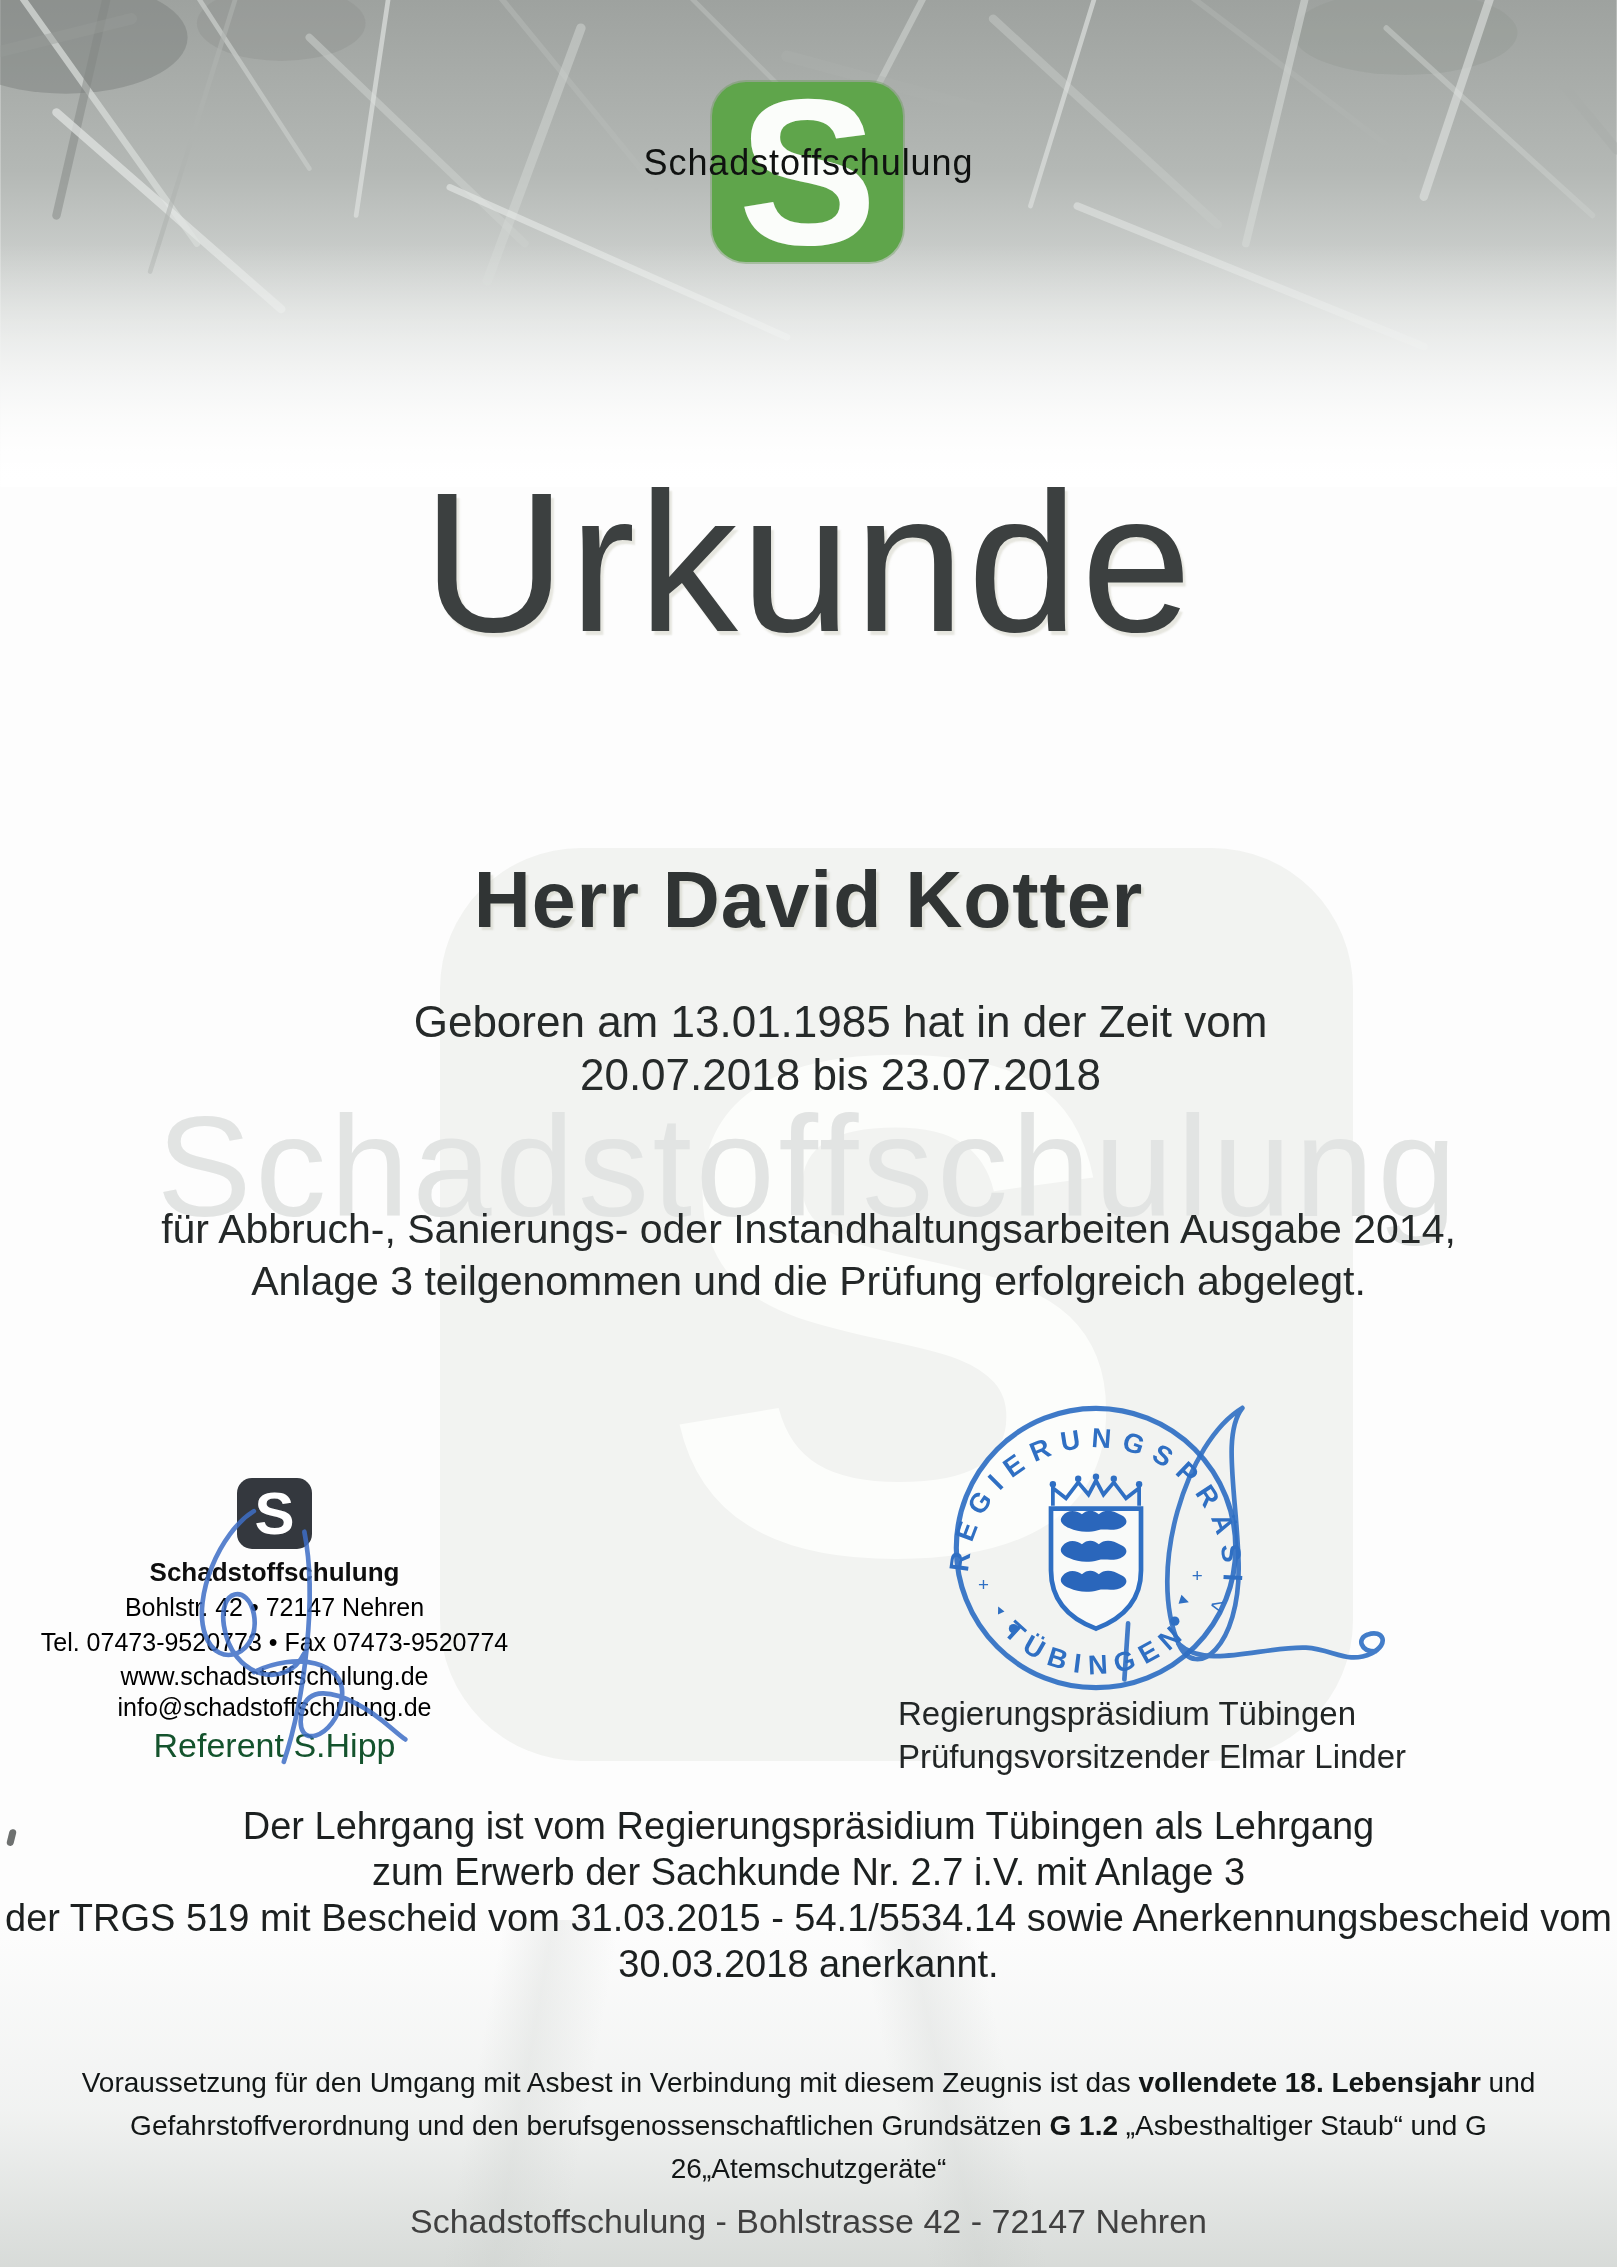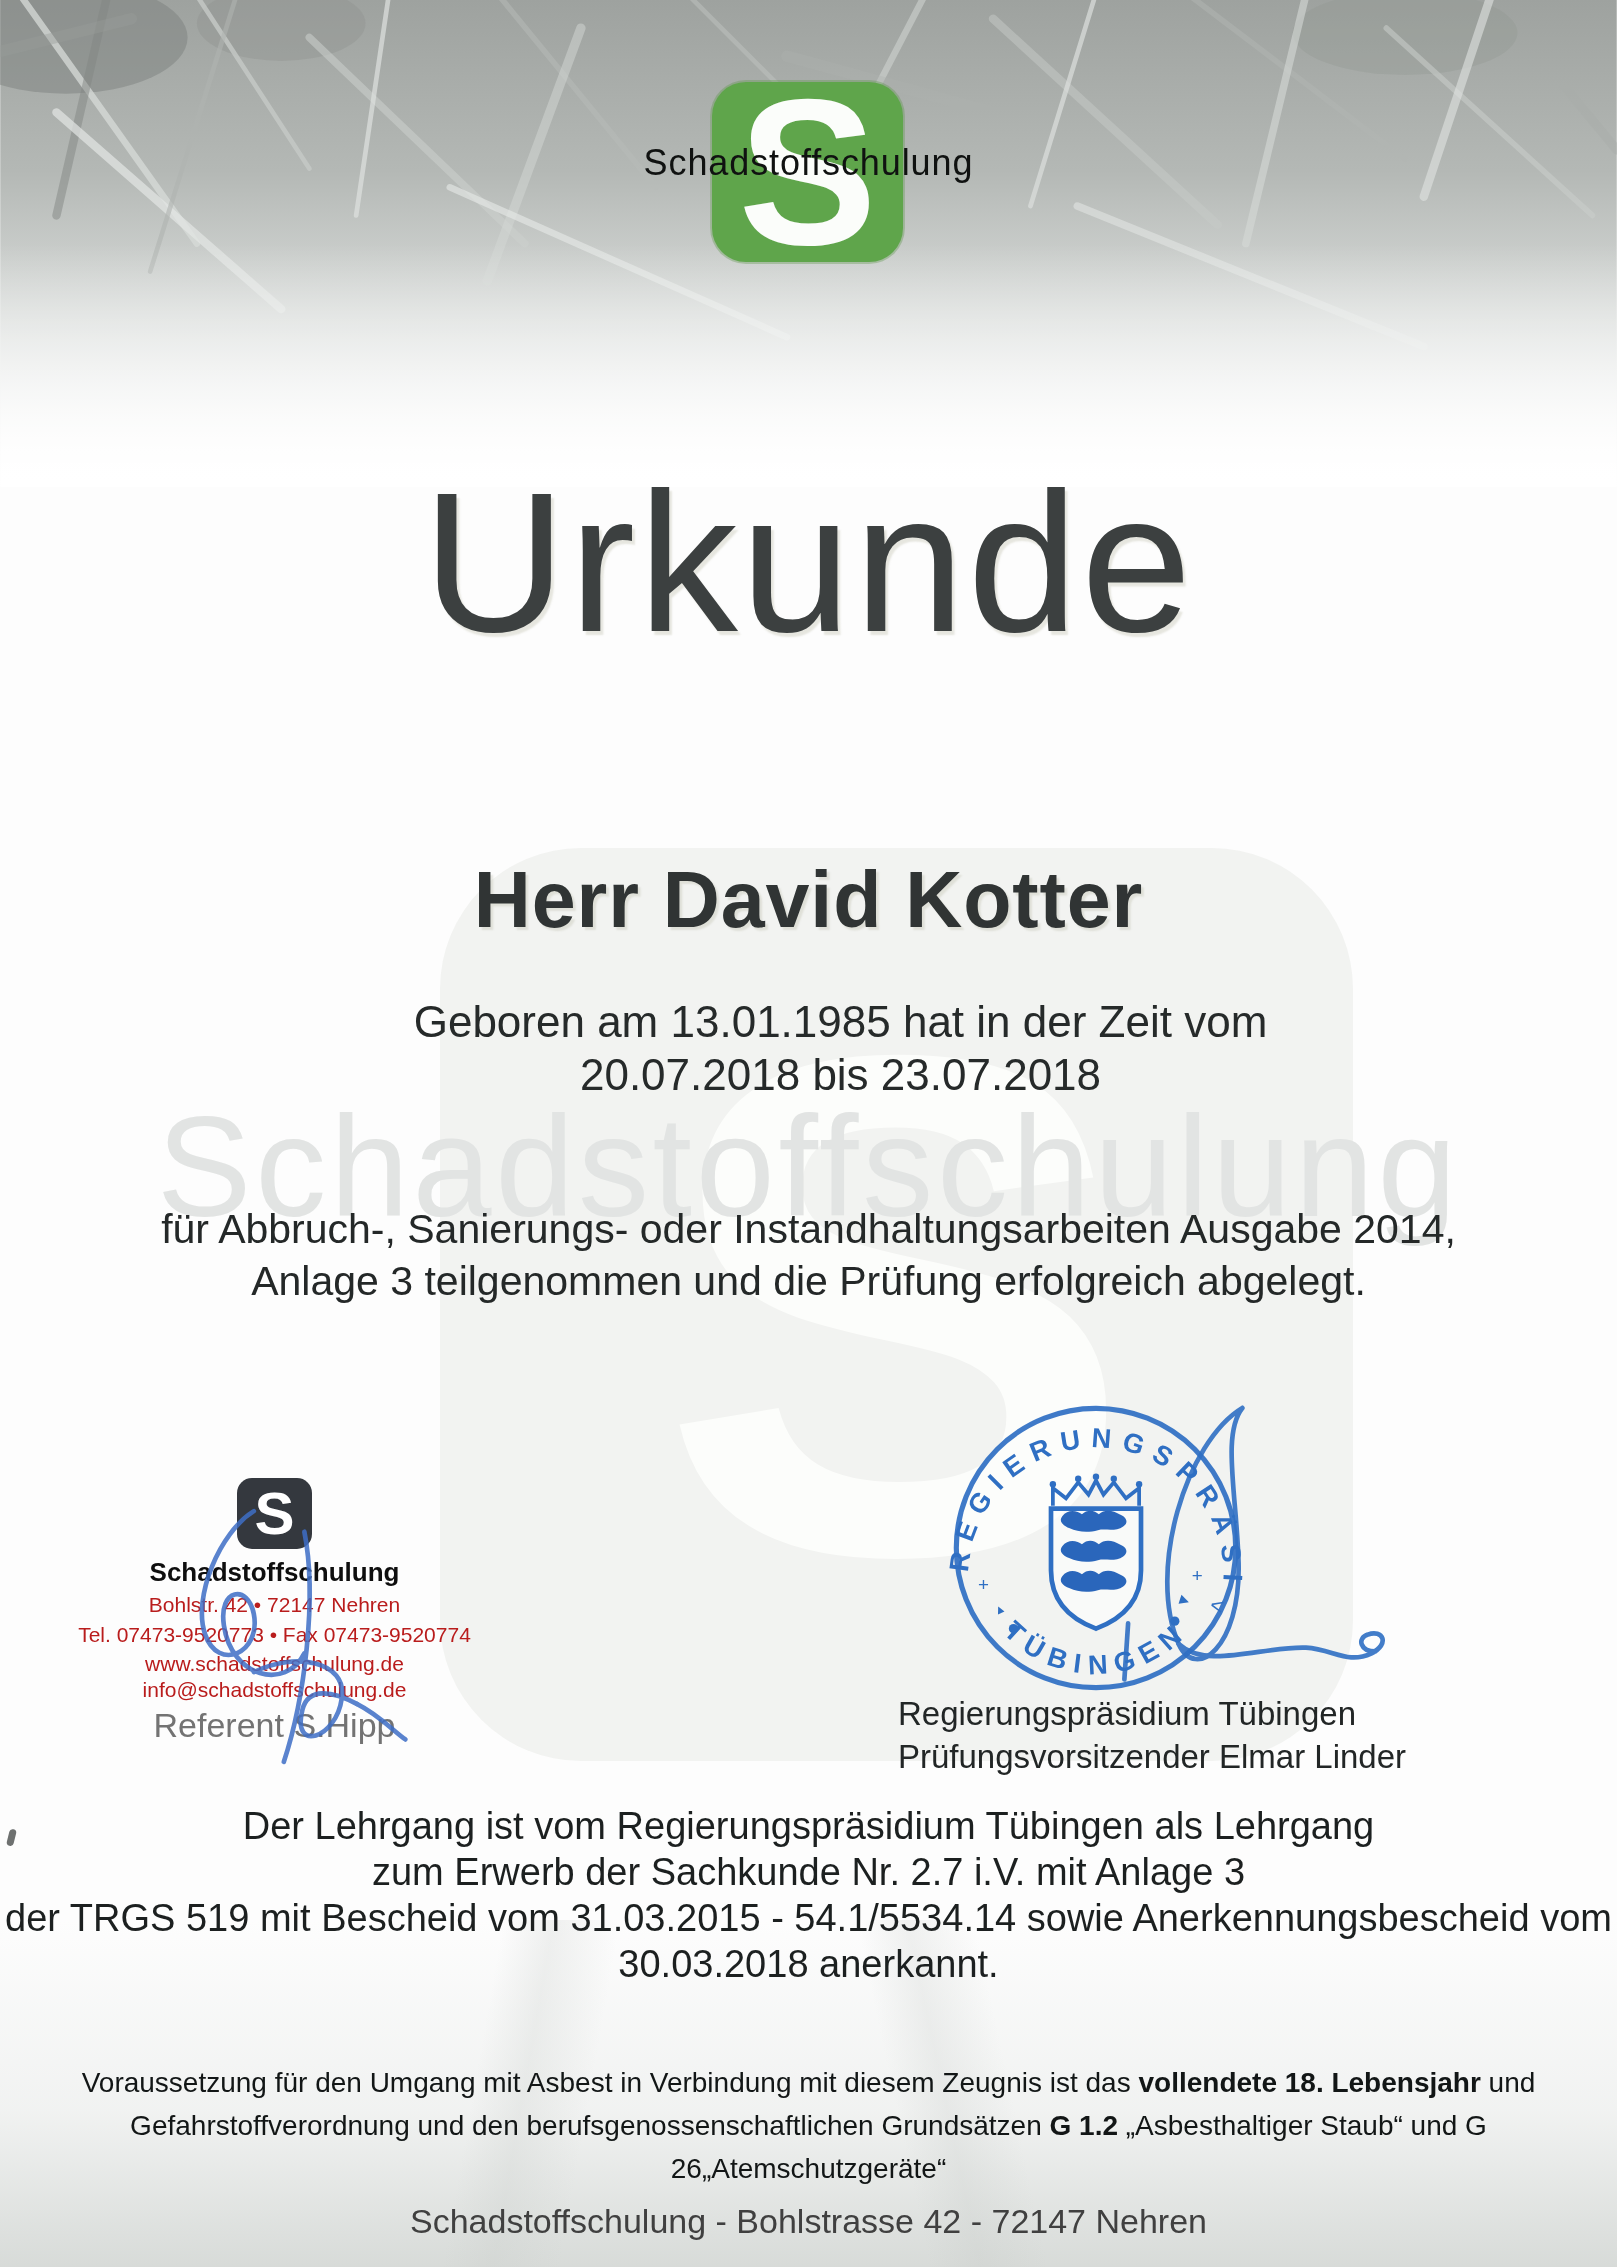--- a/index.html
+++ b/index.html
@@ -55,22 +55,22 @@
   .course{top:1203px;z-index:3;font-size:41px;line-height:52px;color:#242828;}
 
   
   .issuer{left:26px;top:1478px;width:497px;z-index:3;text-align:center;}
   .issuer-logo{
     width:75px;height:71px;border-radius:15px;background:#34383e;margin:0 auto;
     display:flex;align-items:center;justify-content:center;
   }
   .issuer-logo span{font-size:60px;font-weight:700;color:#fff;line-height:71px;}
   .issuer-name{font-size:26px;font-weight:700;color:#0e0e0e;margin-top:7.5px;}
-  .issuer-line{font-size:21px;color:#b91c1c;margin-top:5.6px;}
-  .issuer-referent{font-size:34px;color:#737373;margin-top:3.7px;}
+  .issuer-line{font-size:25px;color:#000000;margin-top:5.6px;}
+  .issuer-referent{font-size:34px;color:#14532d;margin-top:3.7px;}
 
   .sig-left{left:164px;top:1494px;z-index:4;}
   .stamp{left:946px;top:1398px;z-index:3;}
   .sig-right{left:1038px;top:1393px;z-index:4;}
 
   .examiner{left:898px;top:1692px;width:600px;z-index:3;font-size:33px;line-height:43px;color:#222626;text-align:left;}
 
   .approval{top:1803px;z-index:3;font-size:38px;line-height:46px;color:#1c2020;}
   .fineprint{top:2033px;z-index:3;font-size:28px;line-height:43px;color:#121616;margin-top:28px;}
   .fineprint b{font-weight:700;}

